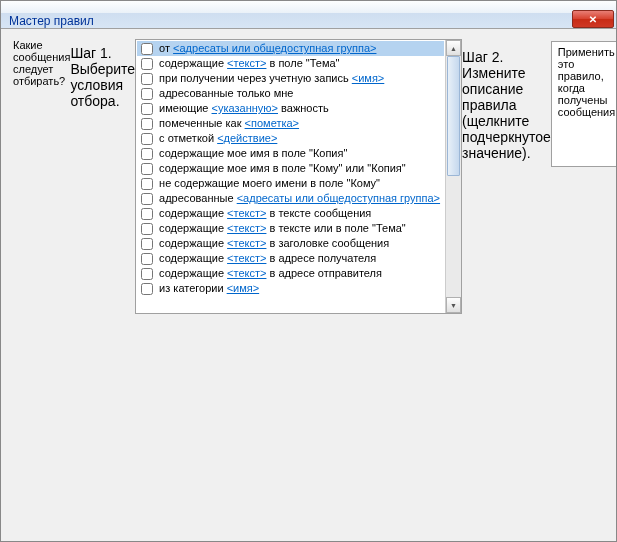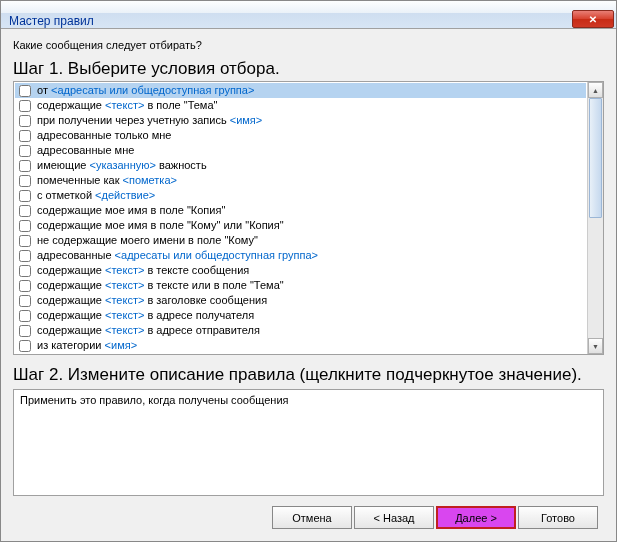--- a/index.html
+++ b/index.html
@@ -1,30 +1,30 @@
 <!DOCTYPE html>
 <html><head>
 <meta charset="utf-8">
 <style>
 *{margin:0;padding:0;box-sizing:border-box}
 body{font-family:'Segoe UI',Tahoma,sans-serif;font-size:11px;background:#f0f0f0;width:617px;height:542px;overflow:hidden}
 .dialog{width:617px;height:542px;background:#f0f0f0;border:1px solid #888;display:flex;flex-direction:column}
 .titlebar{height:28px;background:linear-gradient(to bottom,#fdfefe 0%,#eaf1f8 45%,#cfdef0 46%,#d7e5f5 100%);border-bottom:1px solid #a0a0a0;display:flex;align-items:flex-end;padding:0 2px 0 8px}
 .titlebar .title{flex:1;color:#003399;font-size:12px}
 .close-btn{width:42px;height:18px;background:linear-gradient(to bottom,#e87e75 0%,#d7422f 49%,#c72b15 50%,#cf3825 100%);border:1px solid #8b2a1e;border-radius:2px;display:flex;align-items:center;justify-content:center;color:#fff;font-weight:bold;font-size:10px;cursor:pointer}
-.content{padding:10px 12px 0 12px;flex:1;display:flex;flex-direction:column;overflow:hidden}
+.content{padding:10px 12px 0 12px;flex:1;display:flex;flex-direction:row;overflow:hidden}
 .question{margin-bottom:2px;font-size:11px}
-.step-label{margin-top:6px;margin-bottom:2px;font-size:17px}
+.step-label{margin-top:6px;margin-bottom:2px;font-size:14px}
 .conditions-box{border:1px solid #a0a0a0;background:#fff;height:275px;display:flex;position:relative}
 .conditions-list{flex:1;overflow:hidden;padding:1px}
 .cond-row{display:flex;align-items:center;padding:1px 4px;height:15px;line-height:15px}
 .cond-row.selected{background:#b5d3f0}
 .cond-row input[type=checkbox]{margin-right:6px;width:12px;height:12px}
 .cond-text{white-space:nowrap}
-.cond-text a{color:#0066cc;cursor:pointer}
+.cond-text a{color:#0066cc;text-decoration:underline;cursor:pointer}
 .scrollbar{width:16px;background:#eaeaea;border-left:1px solid #ccc;position:relative}
 .scroll-btn{height:16px;background:linear-gradient(to bottom,#fefefe,#e0e0e0);border:1px solid #b0b0b0;display:flex;align-items:center;justify-content:center;font-size:7px;color:#555}
 .scroll-thumb{position:absolute;top:16px;left:1px;right:1px;height:120px;background:linear-gradient(to right,#e8f0f8,#c5d8ee);border:1px solid #9bb6d6;border-radius:1px}
 .scroll-btn.bottom{position:absolute;bottom:0;left:0;right:0}
 .desc-box{border:1px solid #a0a0a0;background:#fff;height:126px;padding:4px 6px;margin-top:2px}
 .desc-text{font-size:11px}
 .button-row{margin-top:auto;padding:10px 6px 12px 0;display:flex;justify-content:flex-end;gap:2px}
 .btn{min-width:80px;height:23px;background:linear-gradient(to bottom,#fefefe,#e6e6e6);border:1px solid #888;font-size:11px;cursor:pointer;padding:0 10px}
 .btn.highlight{border:2px solid #c02020;background:#d946ef}
 </style>
@@ -52,24 +52,20 @@
             <input type="checkbox" style="">
             <span class="cond-text">содержащие <a>&lt;текст&gt;</a> в поле "Тема"</span>
           </div>
           <div class="cond-row">
             <input type="checkbox" style="">
             <span class="cond-text">при получении через учетную запись <a>&lt;имя&gt;</a></span>
           </div>
           <div class="cond-row">
             <input type="checkbox" style="">
             <span class="cond-text">адресованные только мне</span>
-          </div>
-          <div class="cond-row">
-            <input type="checkbox" style="">
-            <span class="cond-text">адресованные мне</span>
           </div>
           <div class="cond-row">
             <input type="checkbox" style="">
             <span class="cond-text">имеющие <a>&lt;указанную&gt;</a> важность</span>
           </div>
           <div class="cond-row">
             <input type="checkbox" style="">
             <span class="cond-text">помеченные как <a>&lt;пометка&gt;</a></span>
           </div>
           <div class="cond-row">

